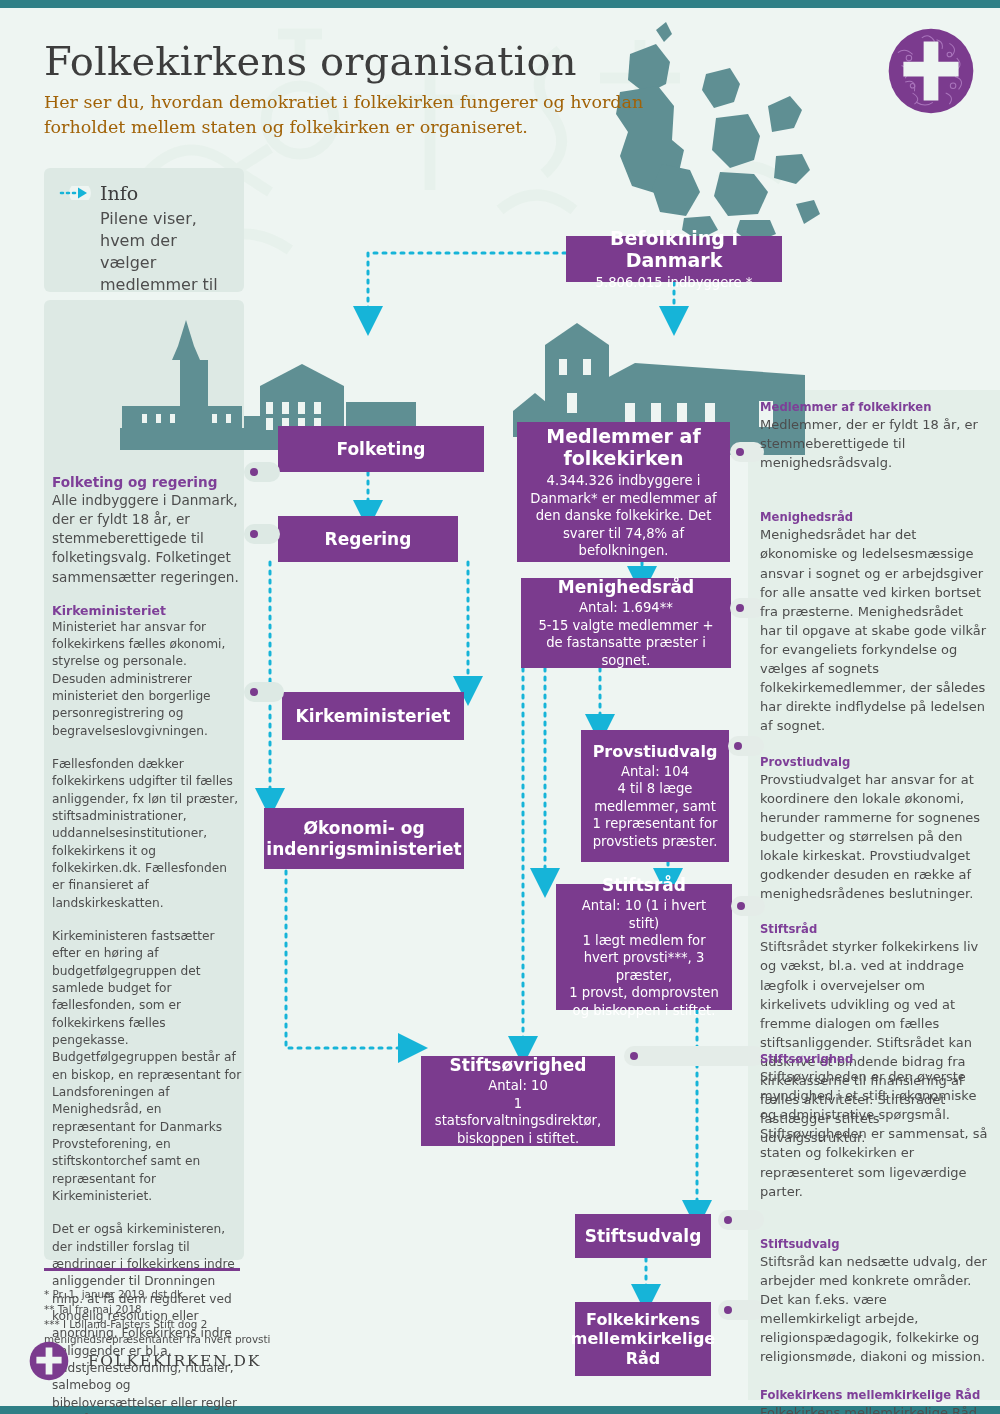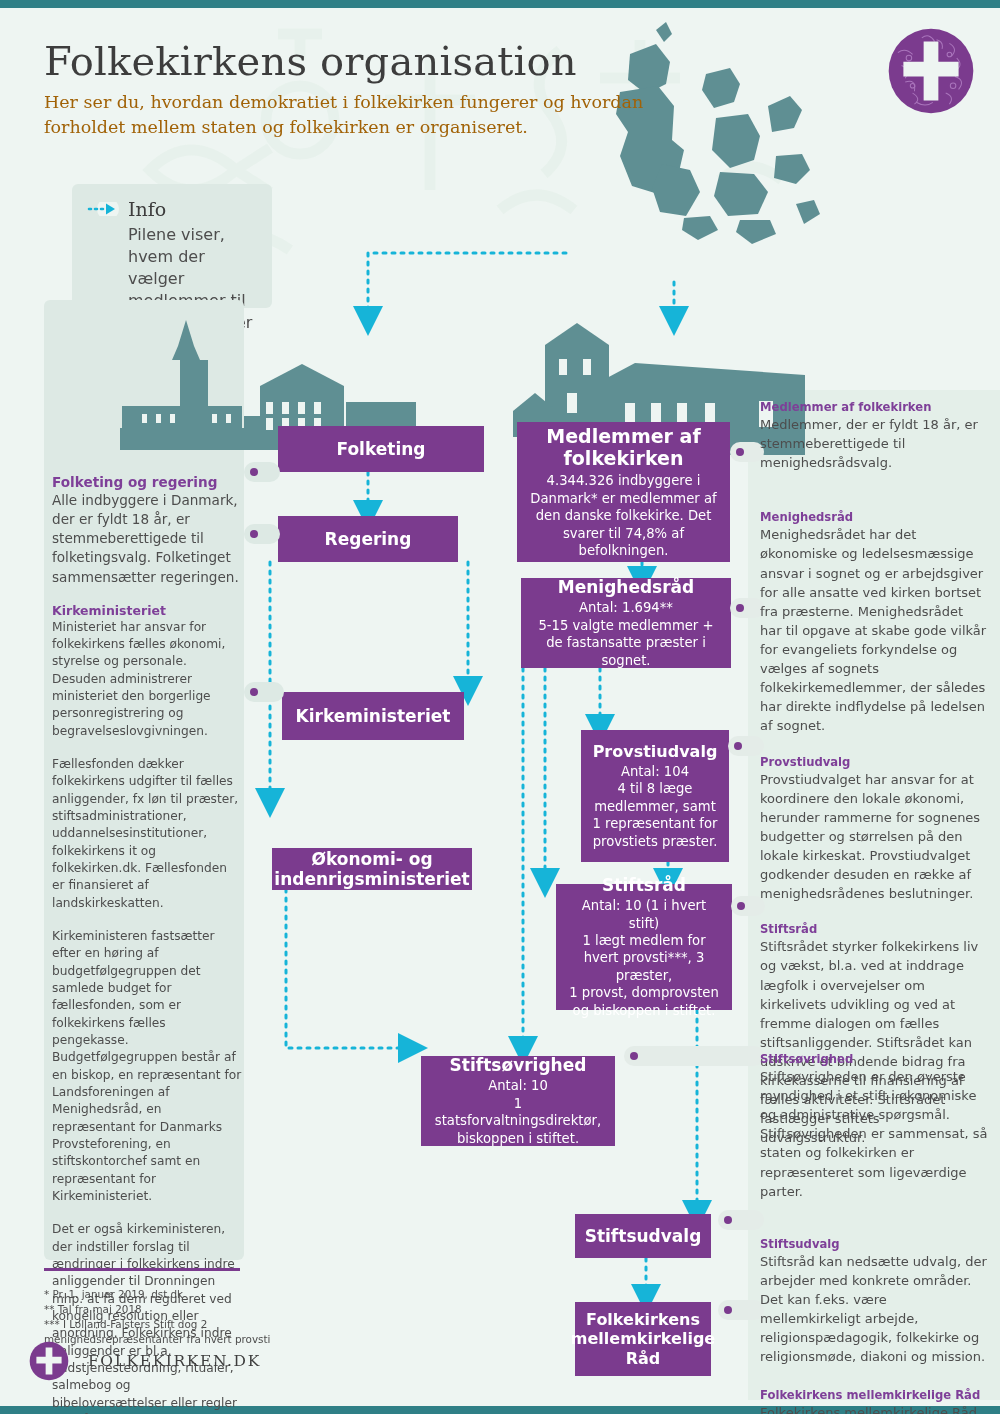--- a/index.html
+++ b/index.html
@@ -34,22 +34,22 @@
   .subtitle{
     font-family:"DejaVu Serif","Liberation Serif",serif;
     font-size:17.5px;line-height:1.45;color:#a16207;margin:0;
   }
 
   
   .logo-circle{position:absolute;top:25px;left:885px;width:92px;height:92px;}
 
   
   .info-box{
-    position:absolute;left:44px;top:184px;width:200px;height:124px;
-    background:#dde9e4;border-radius:6px;margin-left:28px;
+    position:absolute;left:44px;top:168px;width:200px;height:124px;
+    background:#dde9e4;border-radius:6px;
   }
   .info-head{display:flex;align-items:center;gap:8px;padding:14px 0 0 14px;}
   .info-arrow{width:34px;height:14px;flex:none;}
   .info-title{
     font-family:"DejaVu Serif","Liberation Serif",serif;
     font-size:19px;color:#3d3d3d;
   }
   .info-text{
     margin:4px 14px 0 56px;font-size:16px;line-height:1.38;color:#4d4d4d;
   }
@@ -276,34 +276,38 @@
       <path d="M668 862 V880" marker-end="url(#ar)"></path>
 
       <path d="M523 668 V1048" marker-end="url(#ar)"></path>
 
       <path d="M697 1010 V1212" marker-end="url(#ar)"></path>
 
       <path d="M646 1258 V1296" marker-end="url(#ar)"></path>
     </g>
   </svg>
 
+  <div class="node big" style="left:566px;top:236px;width:216px;height:46px;">
+    <span class="n-title">Befolkning i Danmark</span>
+    <span class="n-sub">5.806.015 indbyggere *</span>
+  </div>
 
   <div class="node" style="left:278px;top:426px;width:206px;height:46px;">
     <span class="n-title">Folketing</span>
   </div>
 
   <div class="node" style="left:278px;top:516px;width:180px;height:46px;">
     <span class="n-title">Regering</span>
   </div>
 
   <div class="node" style="left:282px;top:692px;width:182px;height:48px;">
     <span class="n-title">Kirkeministeriet</span>
   </div>
 
-  <div class="node" style="left:272px;top:808px;width:200px;height:42px;margin-top:40px;">
+  <div class="node" style="left:264px;top:808px;width:200px;height:61px;">
     <span class="n-title">Økonomi- og indenrigsministeriet</span>
   </div>
 
   <div class="node big" style="left:517px;top:422px;width:213px;height:140px;">
     <span class="n-title">Medlemmer af folkekirken</span>
     <span class="n-sub">4.344.326 indbyggere i Danmark* er medlemmer af den danske folkekirke. Det svarer til 74,8% af befolkningen.</span>
   </div>
 
   <div class="node" style="left:521px;top:578px;width:210px;height:90px;">
     <span class="n-title">Menighedsråd</span>

